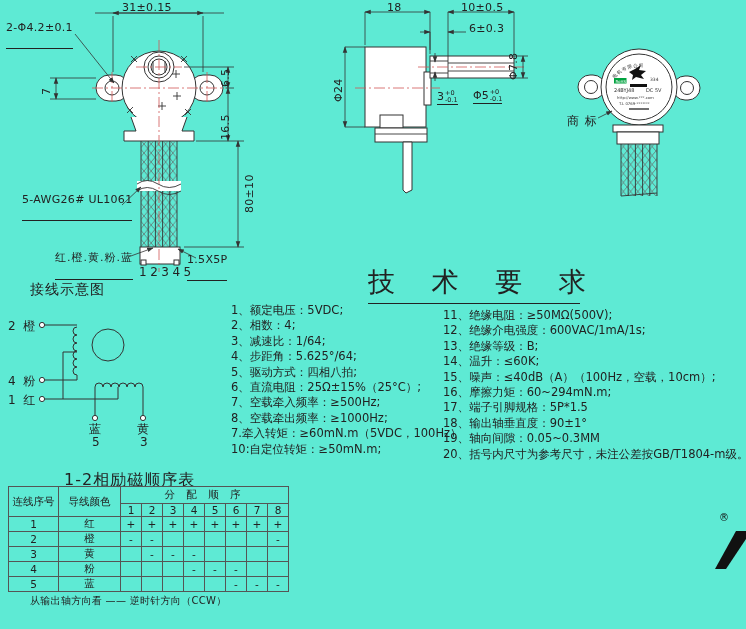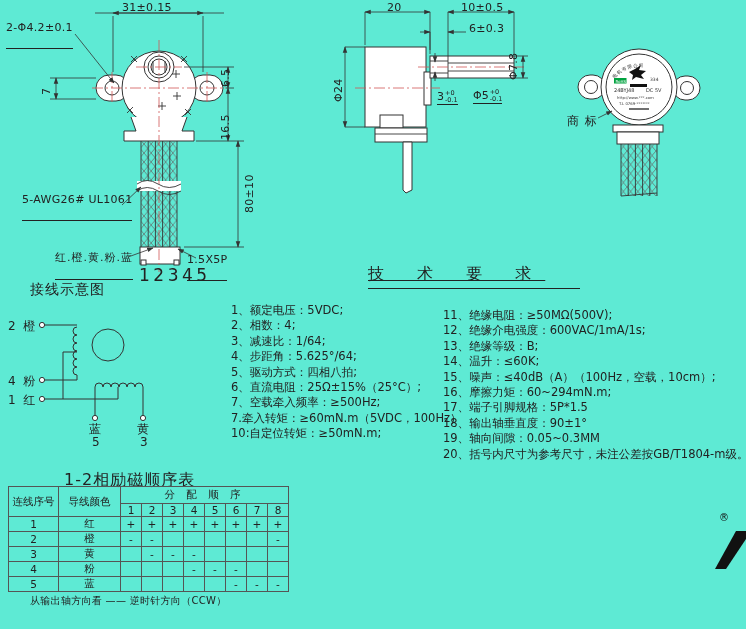--- a/index.html
+++ b/index.html
@@ -3,30 +3,30 @@
 <meta charset="utf-8">
 <style>
   html,body{margin:0;padding:0;background:#f0f0f0;}
   .canvas{position:relative;width:746px;height:629px;background:#5eead4;overflow:hidden;
           font-family:"DejaVu Sans","Liberation Sans",sans-serif;color:#222;}
   svg{position:absolute;overflow:visible;}
   .txt{position:absolute;font-size:11px;white-space:nowrap;color:#222;letter-spacing:.3px;}
   .rot{transform-origin:0 0;transform:rotate(-90deg);}
   .ul{border-bottom:1px solid #222;padding-bottom:14px;}
   .cjk{letter-spacing:1px;}
-  .title{position:absolute;left:368px;top:264px;width:212px;font-size:16px;letter-spacing:14px;
-         border-bottom:1.5px solid #222;padding-bottom:3px;white-space:nowrap;text-decoration:underline;}
+  .title{position:absolute;left:368px;top:264px;width:212px;font-size:27px;letter-spacing:14px;
+         border-bottom:1.5px solid #222;padding-bottom:3px;white-space:nowrap;}
   .list{position:absolute;font-size:11.5px;line-height:15.4px;white-space:nowrap;}
   .toldim{position:absolute;display:flex;align-items:center;font-size:11px;
           border-bottom:1px solid #222;padding-bottom:1px;white-space:nowrap;}
   .tolstack{display:flex;flex-direction:column;font-size:6.5px;line-height:6.5px;margin-left:1px;}
   table.seq{position:absolute;left:8px;top:486px;border-collapse:collapse;table-layout:fixed;}
   table.seq th,table.seq td{border:1px solid #555;font-weight:normal;text-align:center;
       font-size:10.5px;padding:0;overflow:hidden;white-space:nowrap;}
-  .pin{letter-spacing:3.5px;font-size:17px;}
+  .pin{letter-spacing:3.5px;font-size:12px;}
   .wirelabel{position:absolute;font-size:12px;white-space:nowrap;}
 </style>
 </head>
 <body>
 
 <div class="canvas">
 
   <svg style="left:0;top:0" width="300" height="290" viewBox="0 0 300 290">
     <defs>
       <marker id="ar" viewBox="0 0 10 10" refX="9" refY="5" markerWidth="8" markerHeight="8" orient="auto-start-reverse">
@@ -126,21 +126,21 @@
       <line x1="136" y1="32" x2="118" y2="32" marker-end="url(#ar)"></line>
       <path d="M15,47 H35 M15,127 H35"></path>
       <line x1="15" y1="47" x2="15" y2="127" marker-start="url(#ar)" marker-end="url(#ar)"></line>
       <path d="M184,56 H198 M184,78 H198"></path>
       <line x1="193" y1="56" x2="193" y2="78" marker-start="url(#ar)" marker-end="url(#ar)"></line>
       <line x1="105" y1="53" x2="105" y2="62" marker-end="url(#ar)"></line>
       <line x1="105" y1="81" x2="105" y2="72" marker-end="url(#ar)"></line>
     </g>
   </svg>
 
-  <div class="txt" style="left:387px;top:1px">20</div>
+  <div class="txt" style="left:387px;top:1px">18</div>
   <div class="txt" style="left:461px;top:1px">10±0.5</div>
   <div class="txt" style="left:469px;top:22px">6±0.3</div>
   <div class="txt rot" style="left:332px;top:102px">Φ24</div>
   <div class="txt rot" style="left:507px;top:80px">Φ7.8</div>
   <div class="toldim" style="left:437px;top:90px">
     <span>3</span>
     <span class="tolstack">
       <span>+0</span>
       <span>-0.1</span>
     </span>
@@ -190,20 +190,21 @@
 
   <div class="title">技 术 要 求</div>
   <div class="list" style="left:231px;top:303px">
     <div>1、额定电压：5VDC;</div>
     <div>2、相数：4;</div>
     <div>3、减速比：1/64;</div>
     <div>4、步距角：5.625°/64;</div>
     <div>5、驱动方式：四相八拍;</div>
     <div>6、直流电阻：25Ω±15%（25°C）;</div>
     <div>7、空载牵入频率：≥500Hz;</div>
+    <div>8、空载牵出频率：≥1000Hz;</div>
     <div>7.牵入转矩：≥60mN.m（5VDC，100Hz）</div>
     <div>10:自定位转矩：≥50mN.m;</div>
   </div>
   <div class="list" style="left:443px;top:308px">
     <div>11、绝缘电阻：≥50MΩ(500V);</div>
     <div>12、绝缘介电强度：600VAC/1mA/1s;</div>
     <div>13、绝缘等级：B;</div>
     <div>14、温升：≤60K;</div>
     <div>15、噪声：≤40dB（A）（100Hz，空载，10cm）;</div>
     <div>16、摩擦力矩：60~294mN.m;</div>

